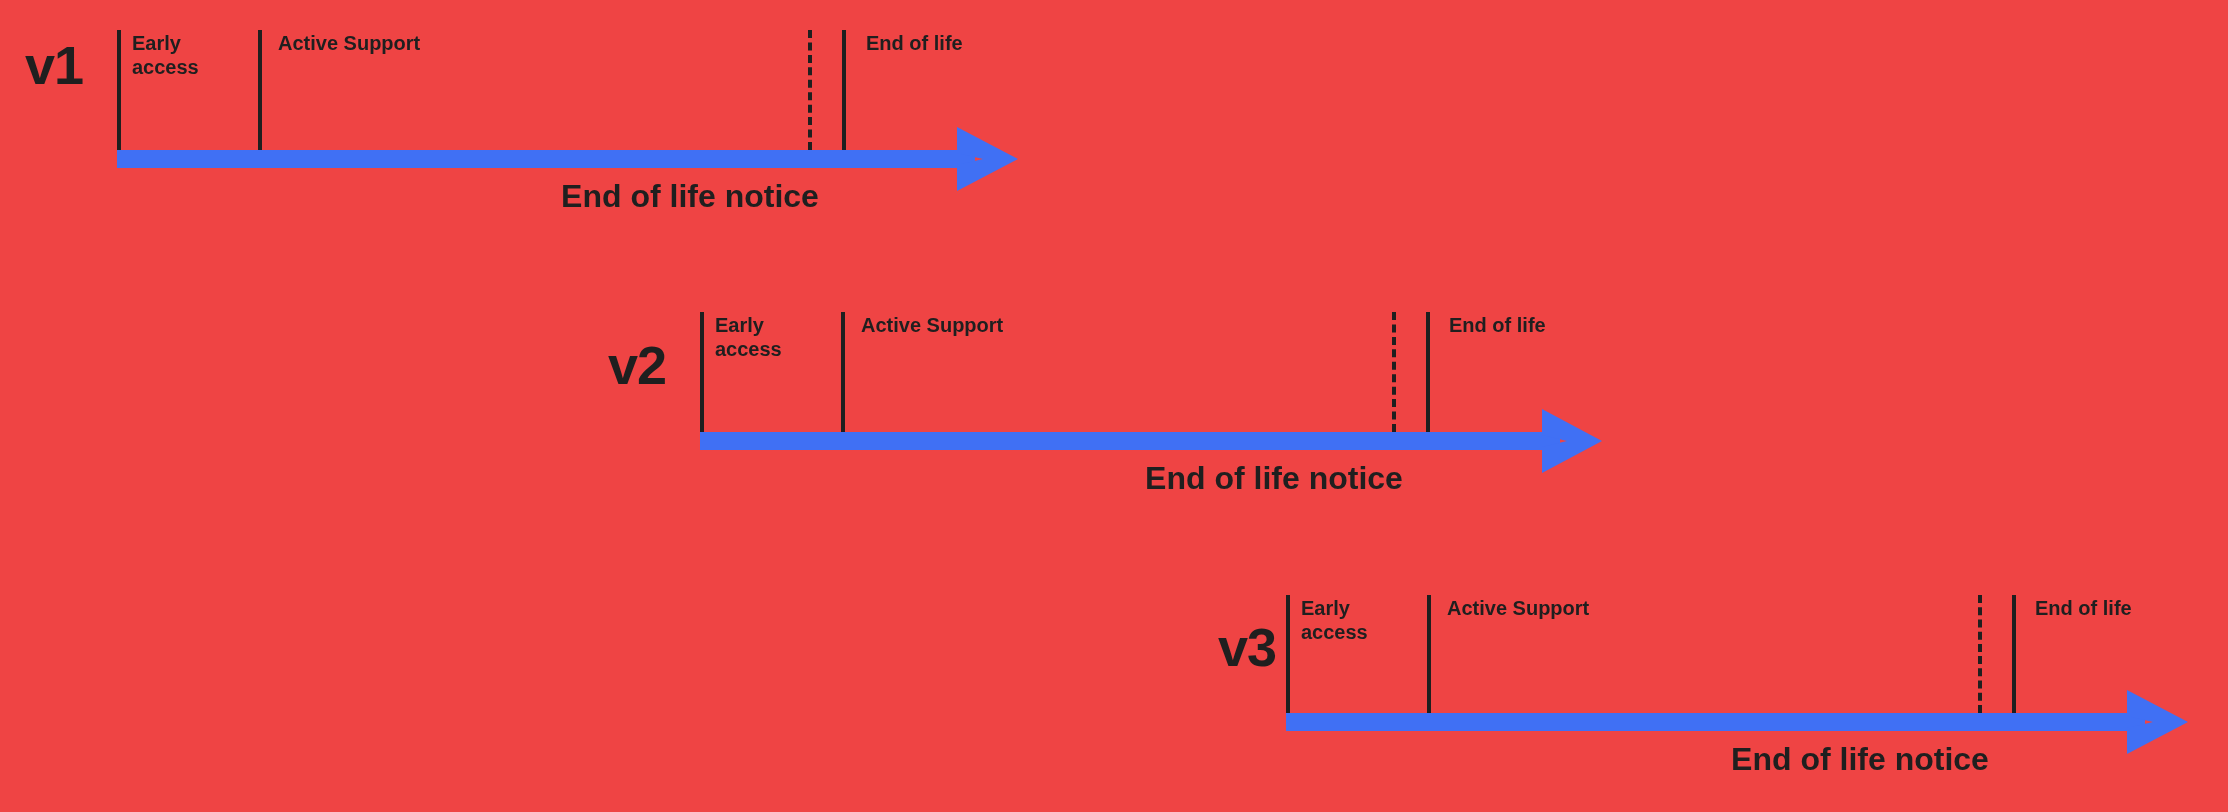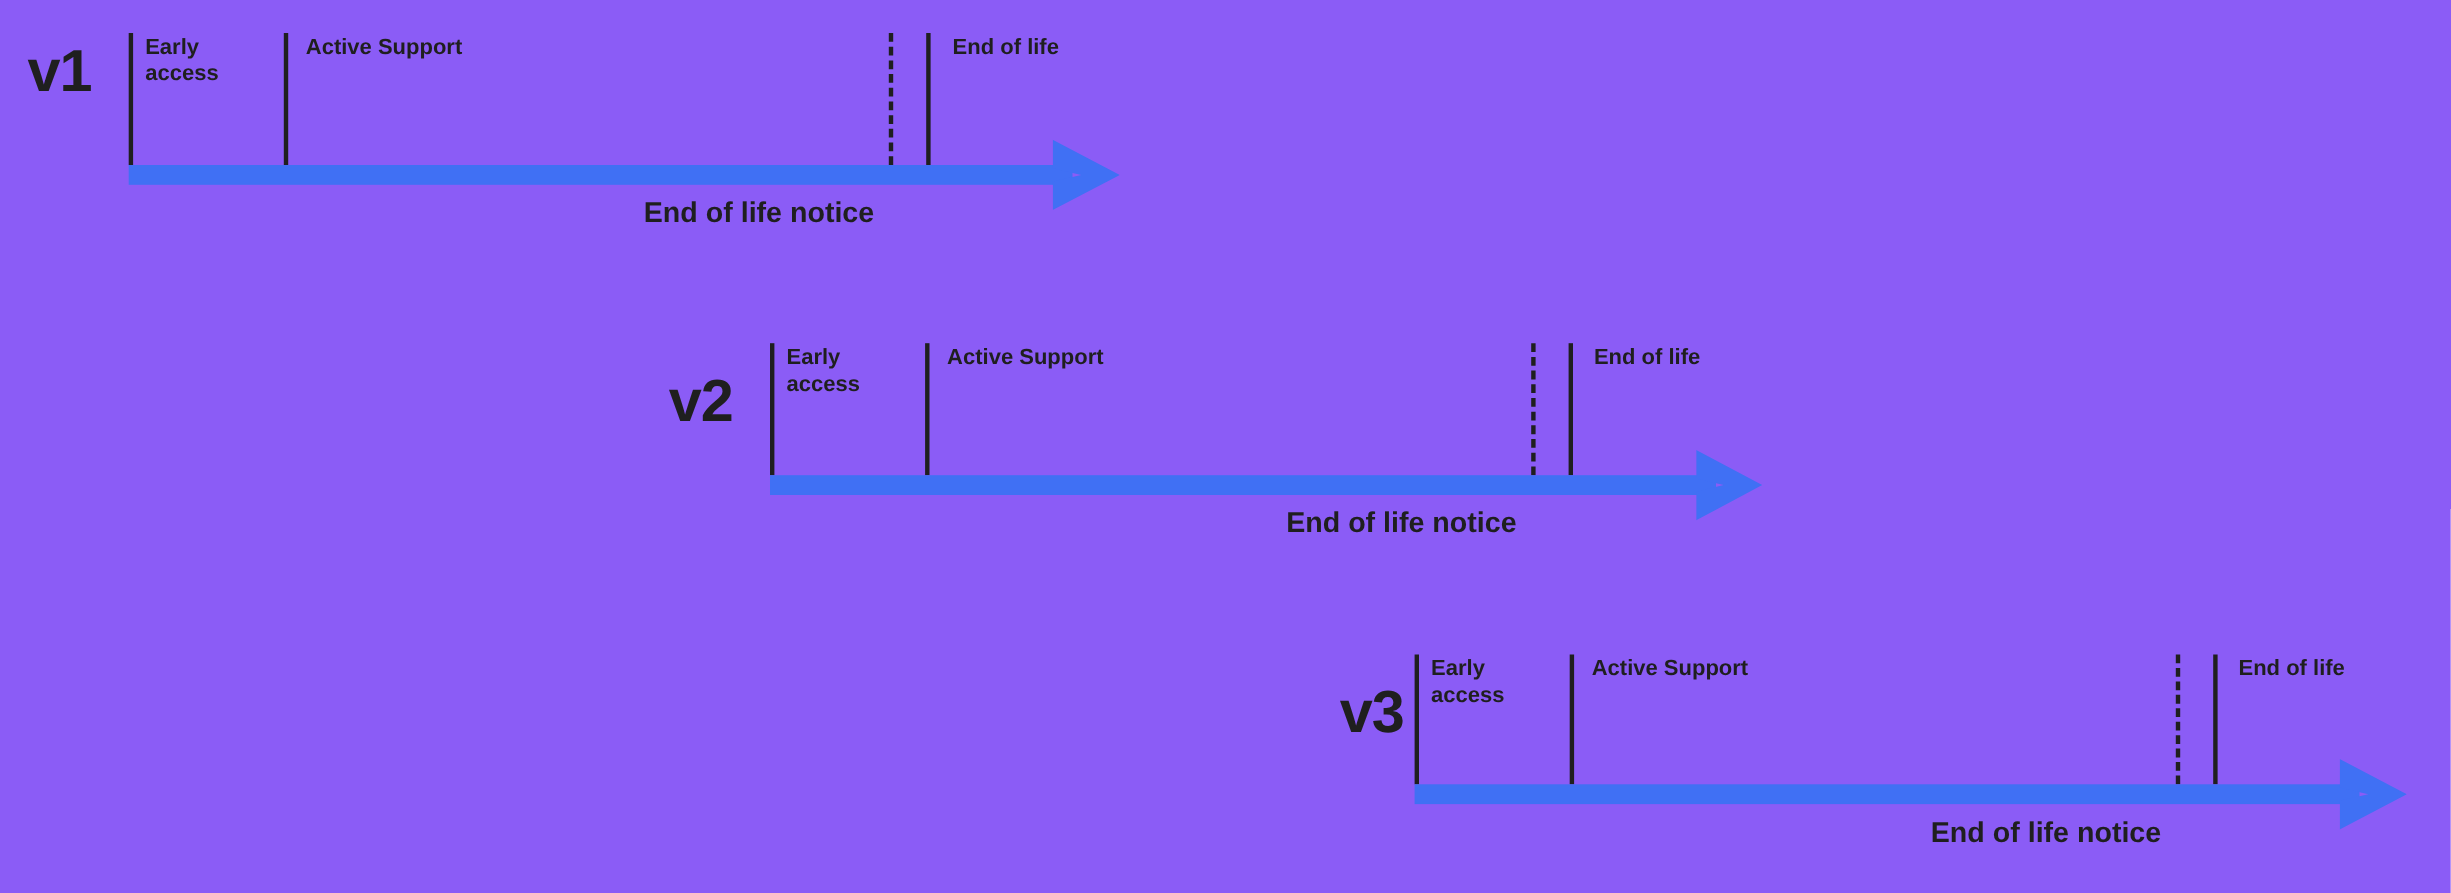--- a/index.html
+++ b/index.html
@@ -10,21 +10,21 @@
   }
   body {
     font-family: "Liberation Sans", sans-serif;
     -webkit-font-smoothing: antialiased;
   }
 
   #diagram {
     position: relative;
     width: 2228px;
     height: 812px;
-    background: #8b5cf6;
+    background: #ef4444;
     overflow: hidden;
   }
 
   
   .lifecycle-row {
     position: absolute;
     left: 0;
     top: 0;
     width: 2228px;
     height: 230px;
@@ -75,21 +75,21 @@
 
   
   .timeline-arrow {
     position: absolute;
     display: block;
   }
 
   
   .bar-caption {
     position: absolute;
-    font-size: 26px;
+    font-size: 32px;
     font-weight: 700;
     color: #1f1f1f;
     line-height: 1;
     white-space: nowrap;
     text-align: center;
   }
 </style>
 </head>
 <body>
 

